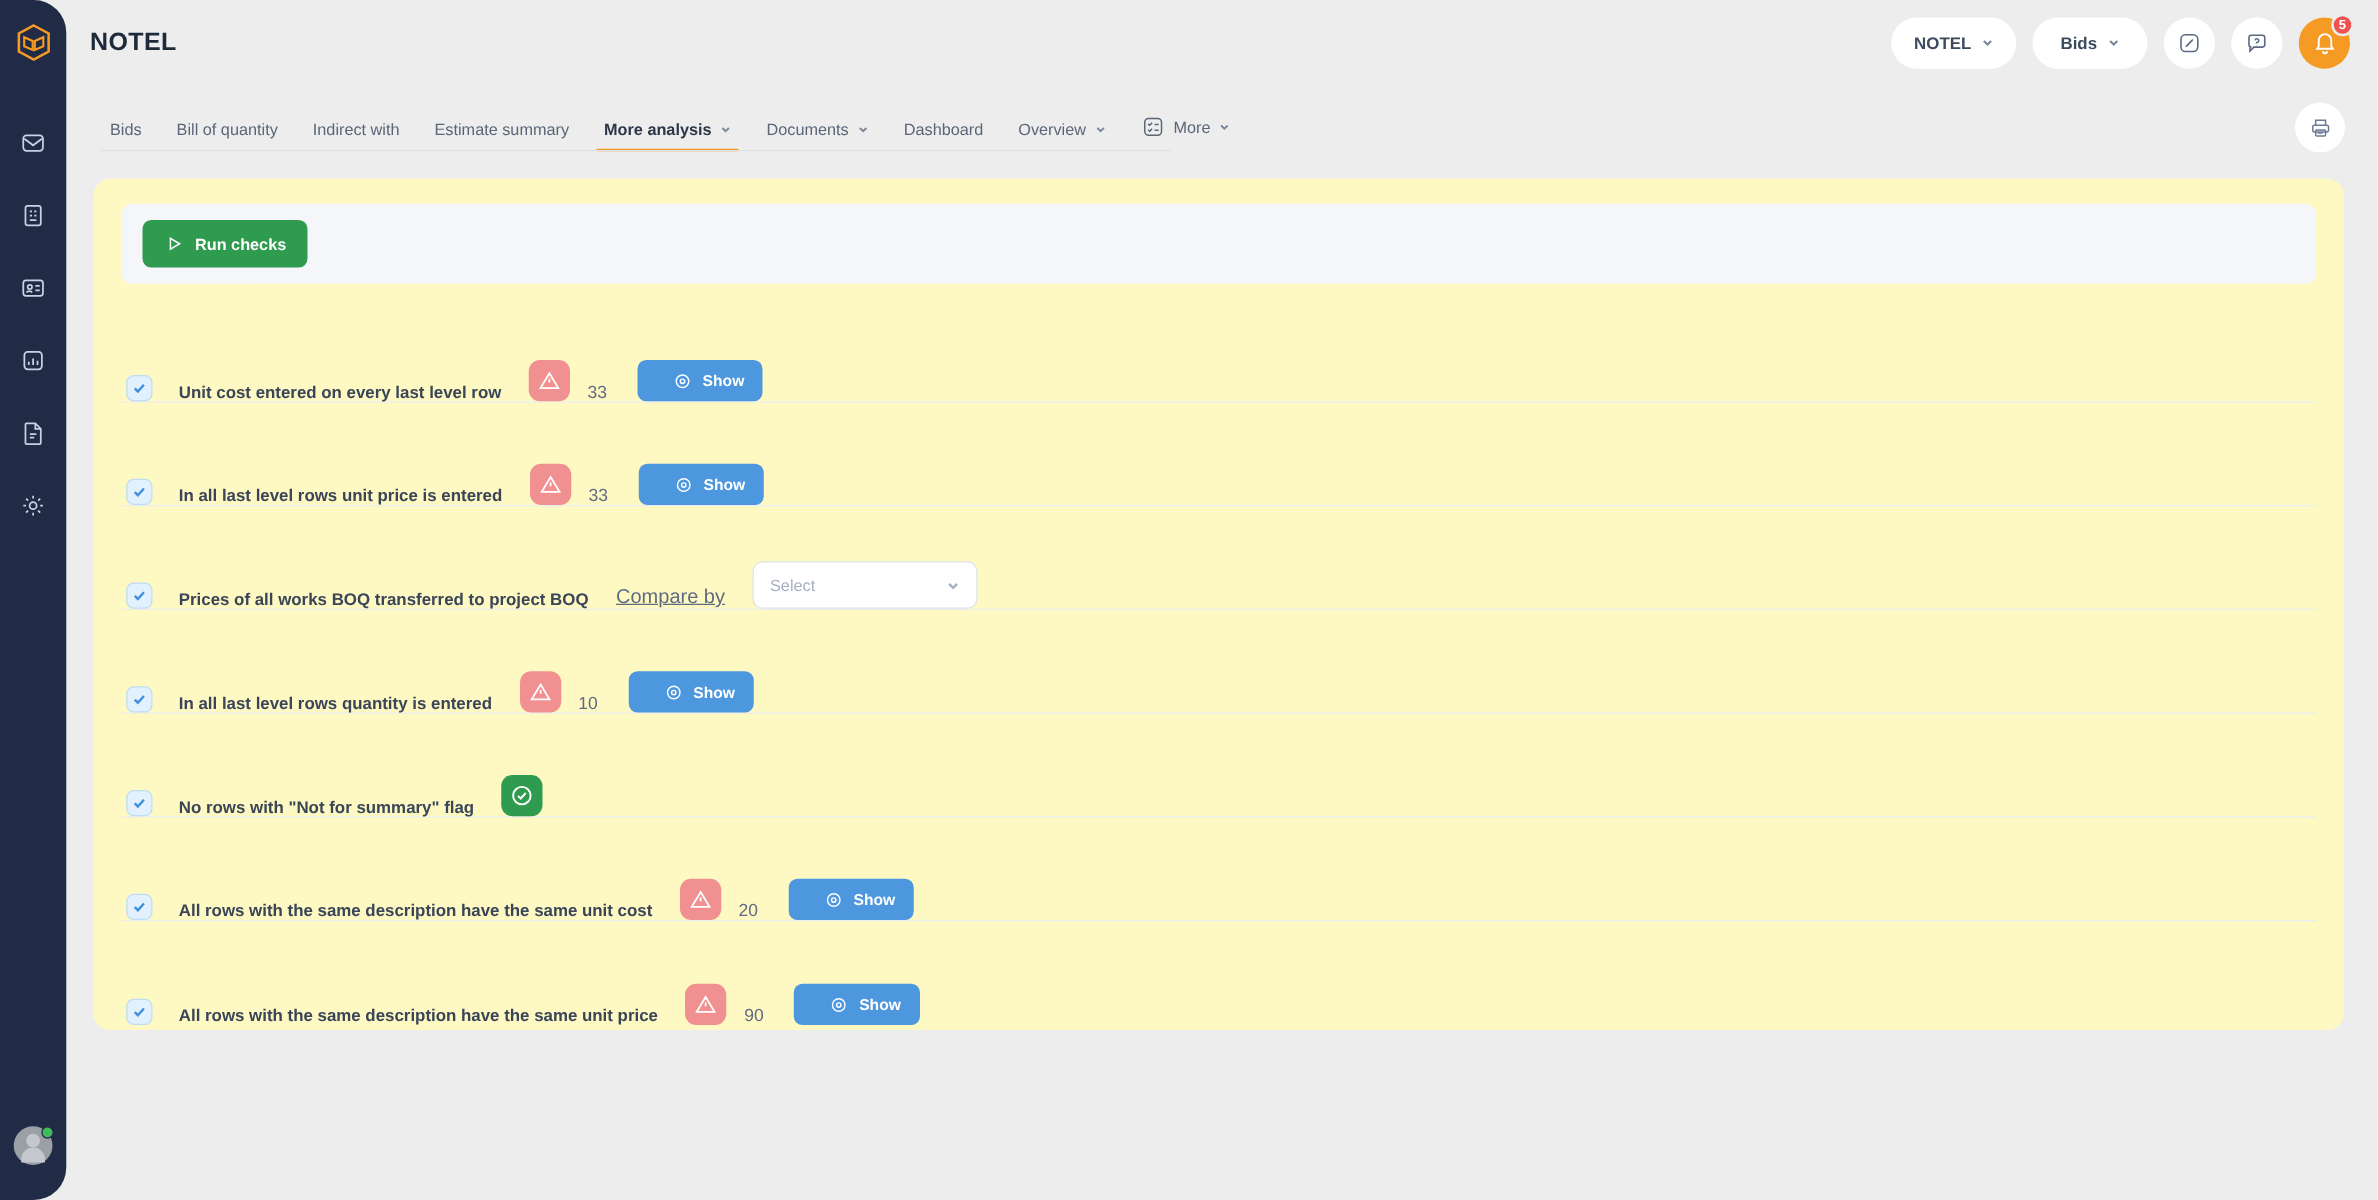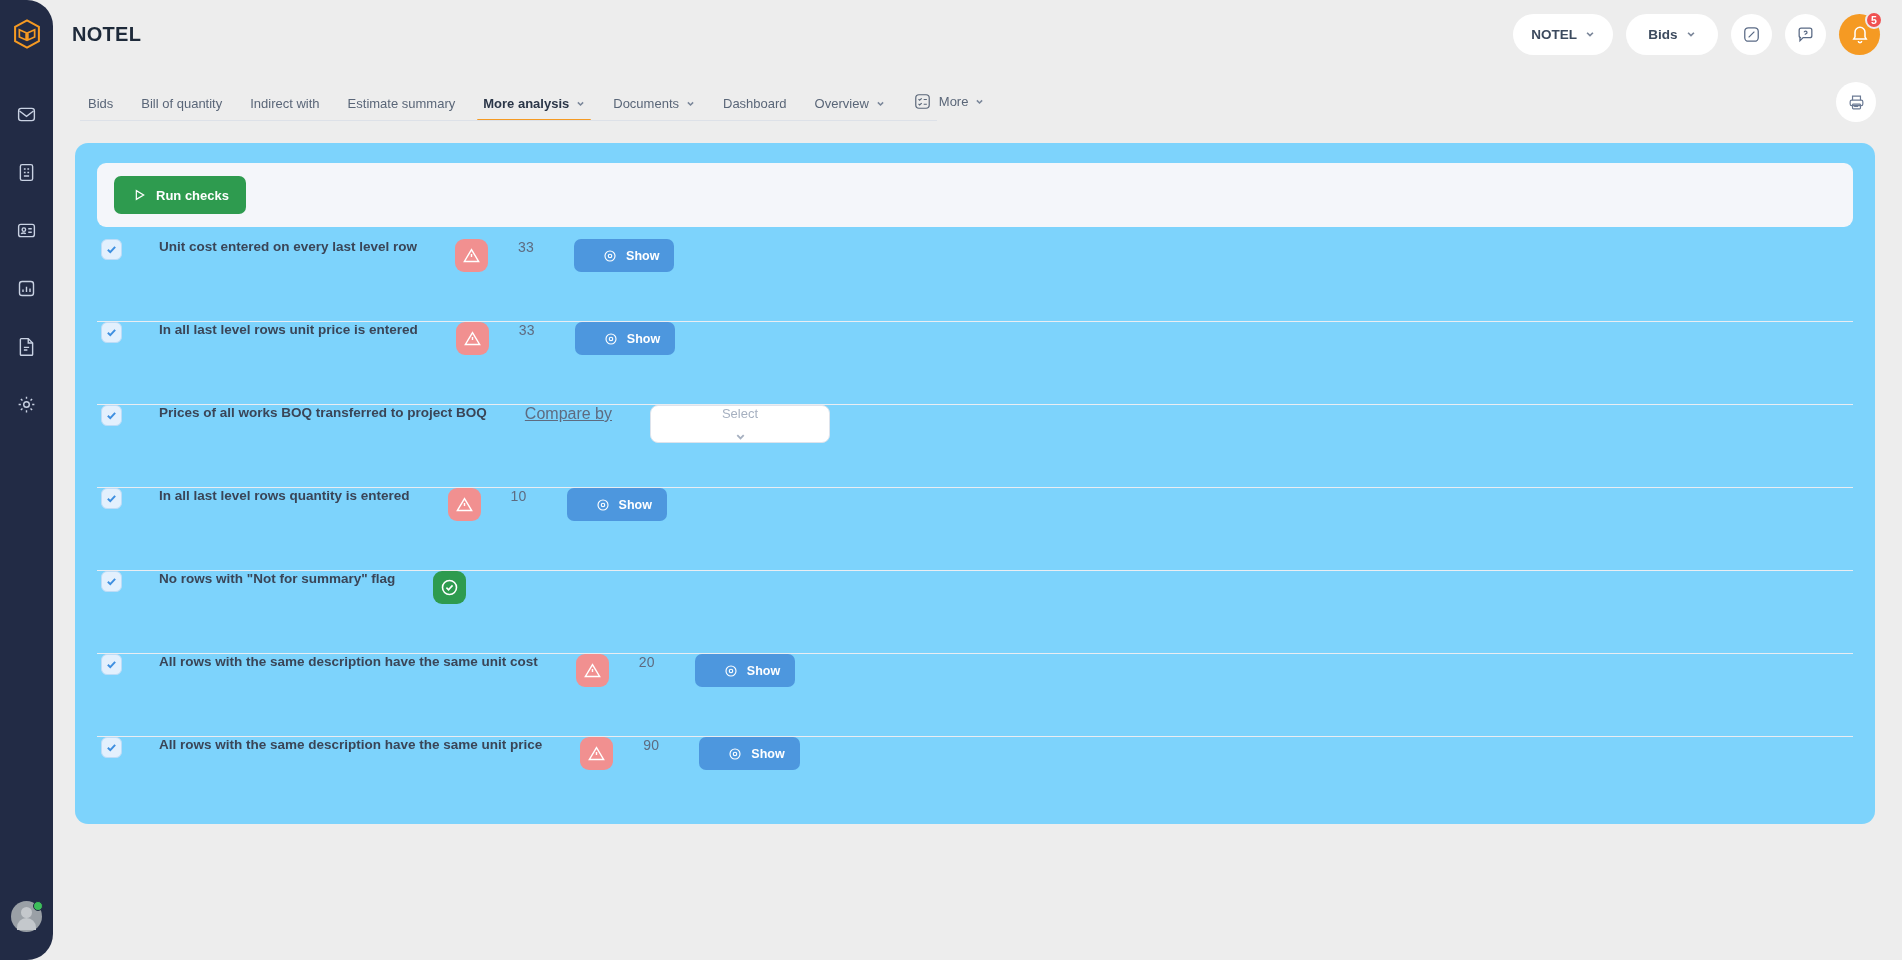--- a/index.html
+++ b/index.html
@@ -136,21 +136,21 @@
     background: #FFFFFF;
     display: flex; align-items: center; justify-content: center;
     cursor: pointer;
   }
   #print-btn svg { width: 19px; height: 19px; stroke: #6B7A94; fill: none; stroke-width: 1.5; }
 
   
   #card {
     position: absolute; left: 75px; top: 143px;
     width: 1800px; height: 681px;
-    background: #7dd3fc; border-radius: 13px;
+    background: #fef9c3; border-radius: 13px;
   }
   #toolbar {
     margin: 20px 22px 0 22px;
     height: 64px;
     background: #F4F6FA;
     border-radius: 9px;
     display: flex; align-items: center;
     padding-left: 17px;
   }
   #run-checks {
@@ -159,25 +159,24 @@
     color: #FFFFFF; font-size: 13px; font-weight: bold;
     font-family: "Liberation Sans", sans-serif;
     display: flex; align-items: center; gap: 9px;
     cursor: pointer;
   }
   #run-checks svg { width: 16px; height: 16px; stroke: #FFFFFF; fill: none; stroke-width: 1.8; }
 
   
   #checks { margin: 12px 22px 0 22px; }
   .check-row {
-    display: flex; align-items: flex-start;
+    display: flex; align-items: flex-end;
     height: 83px;
     border-bottom: 1px solid #EAEDF2;
     padding-left: 4px;
-    gap: 16px;
   }
   .check-row:last-child { border-bottom: none; }
 
   .cbox {
     width: 21px; height: 21px; border-radius: 6px;
     background: #E3F0FD; border: 1px solid #BDDCF7;
     display: flex; align-items: center; justify-content: center;
     cursor: pointer; flex: 0 0 auto;
   }
   .cbox svg { width: 13px; height: 13px; stroke: #3E8FE0; fill: none; stroke-width: 2.4; }
@@ -228,21 +227,21 @@
     outline: none;
   }
   .pct-sign { font-size: 13px; color: #5E6B80; }
 
   .compare-label { font-size: 16px; color: #5E6B80; text-decoration: underline; }
   .select-box {
     width: 180px; height: 38px;
     border: 1px solid #DDE3EC; border-radius: 8px;
     background: #FFFFFF;
     display: flex; align-items: center; justify-content: space-between;
-    padding: 0 13px; cursor: pointer; flex-direction: column;
+    padding: 0 13px; cursor: pointer;
   }
   .select-box .ph { font-size: 13px; color: #A6B0C0; }
   .select-box svg { width: 11px; height: 11px; stroke: #A6B0C0; fill: none; stroke-width: 2; }
 
   .gap-a { margin-left: 22px; }
   .gap-b { margin-left: 14px; }
   .gap-c { margin-left: 18px; padding-left: 28px; }
 </style>
 </head>
 <body>

